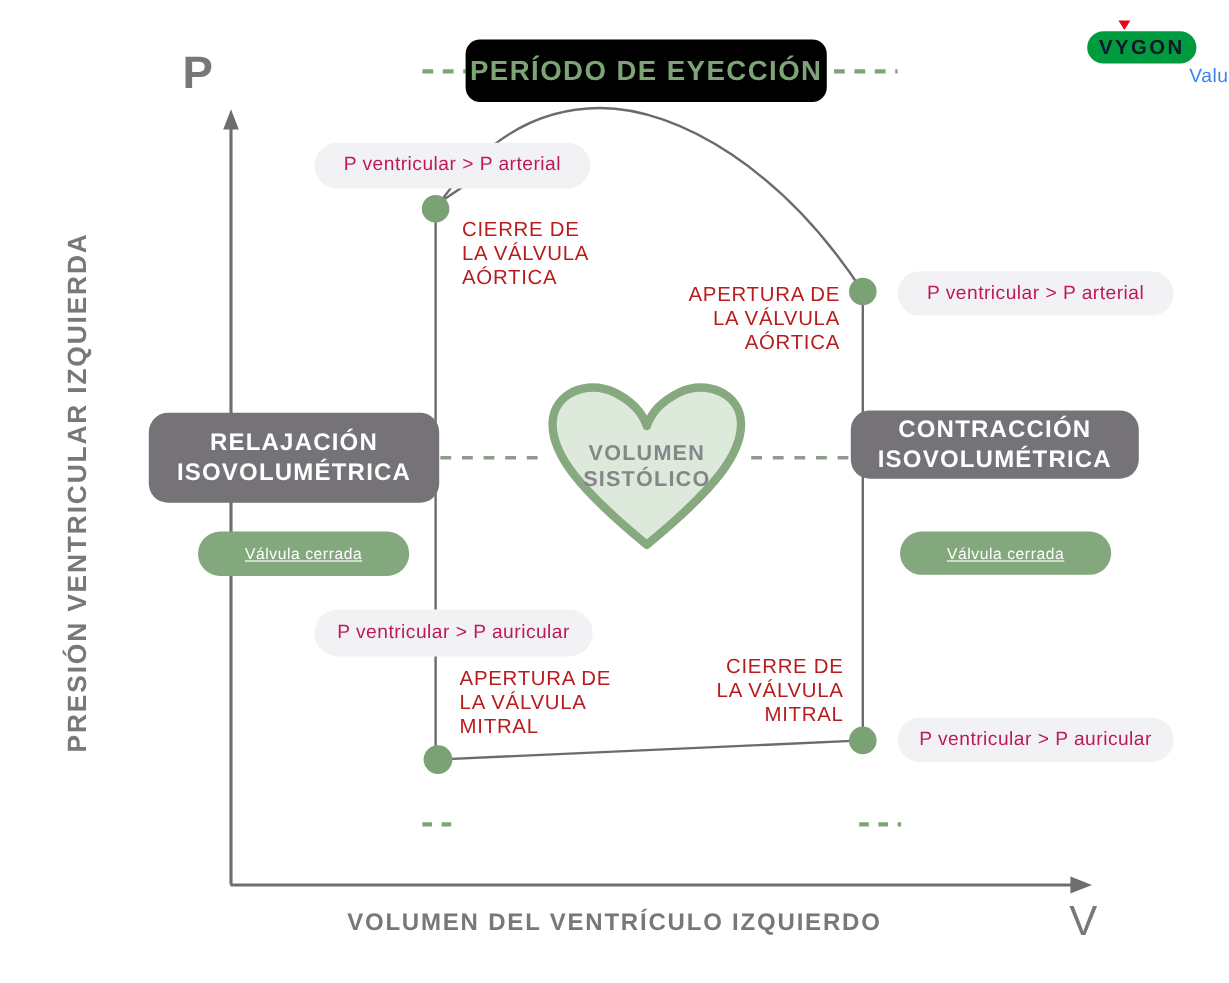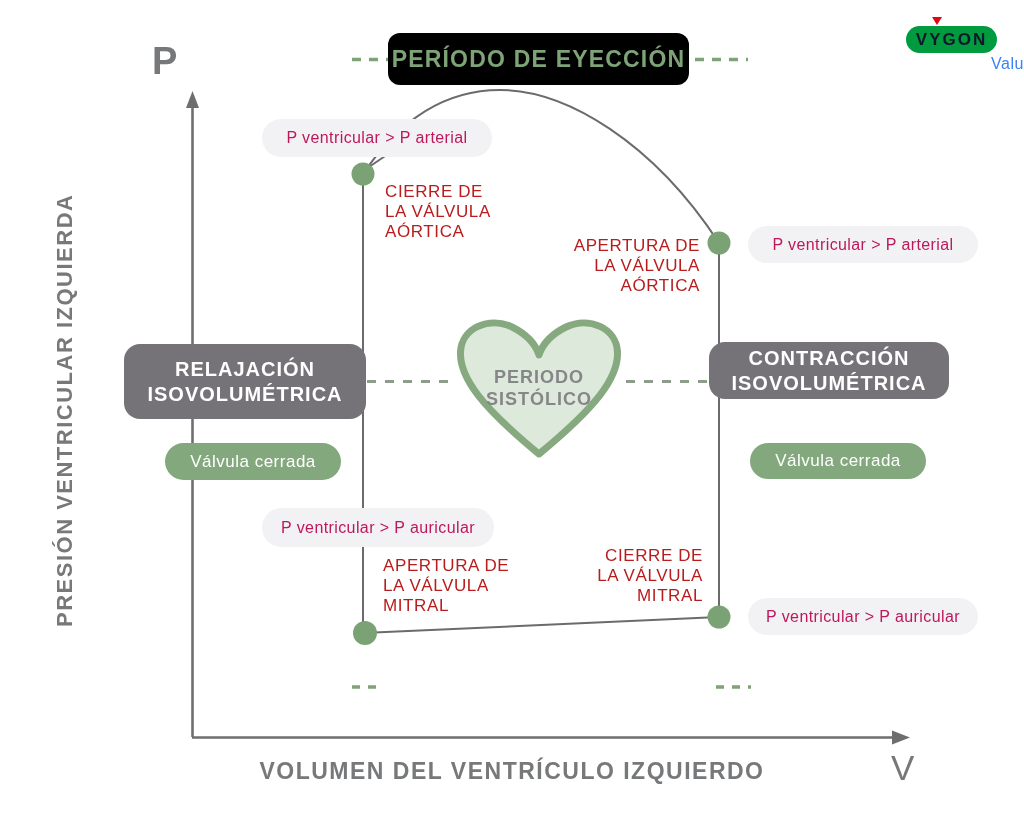--- a/index.html
+++ b/index.html
@@ -20,21 +20,21 @@
     letter-spacing:1.2px;white-space:nowrap;
   }
   .dark-box{
     background:#757377;border-radius:16px;color:#ffffff;font-weight:bold;
     display:flex;align-items:center;justify-content:center;text-align:center;
     font-size:20px;line-height:25px;letter-spacing:1px;white-space:pre-line;
   }
   .green-pill{
     background:#84a87d;border-radius:19px;color:#ffffff;
     display:flex;align-items:center;justify-content:center;
-    font-size:17px;letter-spacing:.5px;white-space:nowrap;
+    font-size:13px;letter-spacing:.5px;white-space:nowrap;text-decoration:underline;
   }
   .green-note{
     color:#b91c1c;font-size:17px;line-height:20px;font-weight:500;
     letter-spacing:.6px;white-space:pre-line;
   }
   .axis-symbol{color:#77787a;font-weight:600;}
   .axis-label{color:#77787a;font-weight:bold;letter-spacing:1.5px;font-size:22px;white-space:nowrap;}
   .heart-label{
     color:#868689;font-weight:bold;font-size:18px;line-height:22px;
     letter-spacing:1px;text-align:center;white-space:pre-line;
@@ -89,21 +89,21 @@
 
     <circle cx="363" cy="174" r="11.5" fill="#7ba275"></circle>
     <circle cx="719" cy="243" r="11.5" fill="#7ba275"></circle>
     <circle cx="365" cy="633" r="12" fill="#7ba275"></circle>
     <circle cx="719" cy="617" r="11.5" fill="#7ba275"></circle>
   </svg>
 
   <div class="abs axis-symbol" style="left:152px;top:40px;font-size:38px;">P</div>
   <div class="abs axis-symbol" style="left:891px;top:748px;font-size:35px;font-weight:400;">V</div>
   <div class="abs axis-label v-axis" style="left:52px;top:190px;width:34px;height:440px;">PRESIÓN VENTRICULAR IZQUIERDA</div>
-  <div class="abs axis-label" style="left:192px;top:758px;width:640px;text-align:center;font-size:23px;">VOLUMEN DEL VENTRÍCULO IZQUIERDO</div>
+  <div class="abs axis-label" style="left:192px;top:758px;width:640px;text-align:center;font-size:20px;">VOLUMEN DEL VENTRÍCULO IZQUIERDO</div>
 
   <div class="abs phase-pill" style="left:388px;top:33px;width:301px;height:52px;font-size:23px;">PERÍODO DE EYECCIÓN</div>
 
   <div class="abs pill" style="left:262px;top:119px;width:230px;height:38px;">P ventricular &gt; P arterial</div>
   <div class="abs pill" style="left:748px;top:226px;width:230px;height:37px;">P ventricular &gt; P arterial</div>
   <div class="abs pill" style="left:262px;top:508px;width:232px;height:39px;">P ventricular &gt; P auricular</div>
   <div class="abs pill" style="left:748px;top:598px;width:230px;height:37px;">P ventricular &gt; P auricular</div>
 
   <div class="abs green-note" style="left:385px;top:182px;">CIERRE DE
 LA VÁLVULA
@@ -119,20 +119,20 @@
 MITRAL</div>
 
   <div class="abs dark-box" style="left:124px;top:344px;width:242px;height:75px;">RELAJACIÓN
 ISOVOLUMÉTRICA</div>
   <div class="abs dark-box" style="left:709px;top:342px;width:240px;height:57px;">CONTRACCIÓN
 ISOVOLUMÉTRICA</div>
 
   <div class="abs green-pill" style="left:165px;top:443px;width:176px;height:37px;">Válvula cerrada</div>
   <div class="abs green-pill" style="left:750px;top:443px;width:176px;height:36px;">Válvula cerrada</div>
 
-  <div class="abs heart-label" style="left:464px;top:366px;width:150px;">PERIODO
+  <div class="abs heart-label" style="left:464px;top:366px;width:150px;">VOLUMEN
 SISTÓLICO</div>
 
   <div class="abs logo-pill" style="left:906px;top:26px;width:91px;height:27px;">VYGON</div>
   <div class="abs logo-triangle" style="left:932px;top:17px;"></div>
   <div class="abs logo-tagline" style="left:944px;top:55px;">Value Life</div>
 
 </div>
 
 </body></html>

